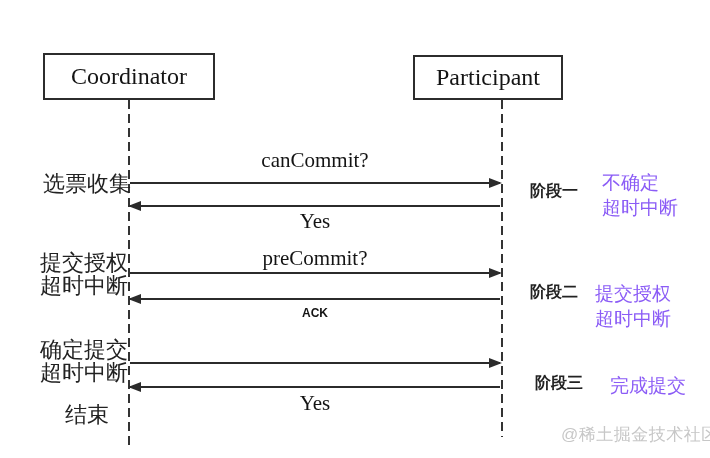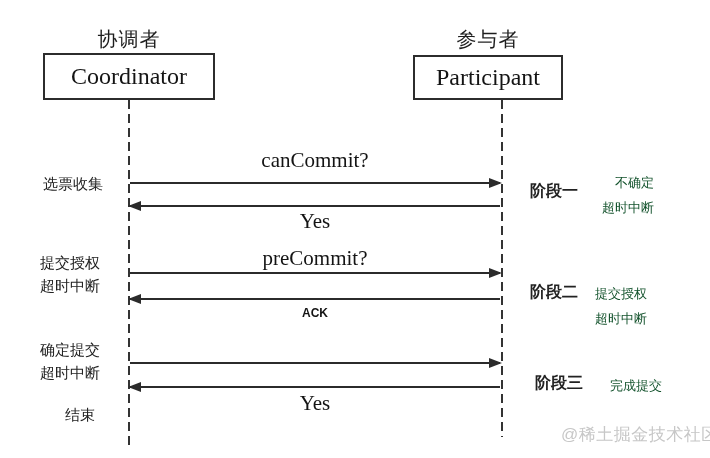--- a/index.html
+++ b/index.html
@@ -78,62 +78,59 @@
     color: #141414;
   }
   .msg-label.ack {
     font-family: "Liberation Sans", "DejaVu Sans", sans-serif;
     font-size: 12px;
     font-weight: 700;
   }
   
   .state-label {
     position: absolute;
-    font-size: 15px;
+    font-size: 22px;
     font-weight: 500;
     line-height: 23px;
     color: #222222;
     white-space: nowrap;
   }
   
   .phase-name {
     position: absolute;
     font-size: 16px;
     font-weight: 700;
     color: #222222;
     white-space: nowrap;
   }
   .phase-desc {
     position: absolute;
-    font-size: 13px;
+    font-size: 19px;
     font-weight: 500;
     line-height: 25px;
-    color: #14532d;
+    color: #8b5cf6;
     white-space: nowrap;
-    text-align: right;
   }
   .watermark {
     position: absolute;
     font-size: 17px;
     color: #c7c7c7;
     letter-spacing: 0.5px;
     white-space: nowrap;
   }
 </style>
 </head>
 <body>
 
 <div class="canvas">
 
-  <div class="role-label" style="left:43px; top:26px; width:172px;">协调者</div>
   <div class="actor-box" style="left:43px; top:53px; width:172px; height:47px;">
     <span>Coordinator</span>
   </div>
 
-  <div class="role-label" style="left:413px; top:26px; width:150px;">参与者</div>
   <div class="actor-box" style="left:413px; top:55px; width:150px; height:45px;">
     <span>Participant</span>
   </div>
 
   <div class="lifeline" style="left:128px; top:100px; height:347px;"></div>
   <div class="lifeline" style="left:501px; top:100px; height:337px;"></div>
 
   <div class="msg-label" style="top:148px;">canCommit?</div>
   <div class="msg-line right" style="top:182px;"></div>
   <div class="msg-line left" style="top:205px;"></div>

